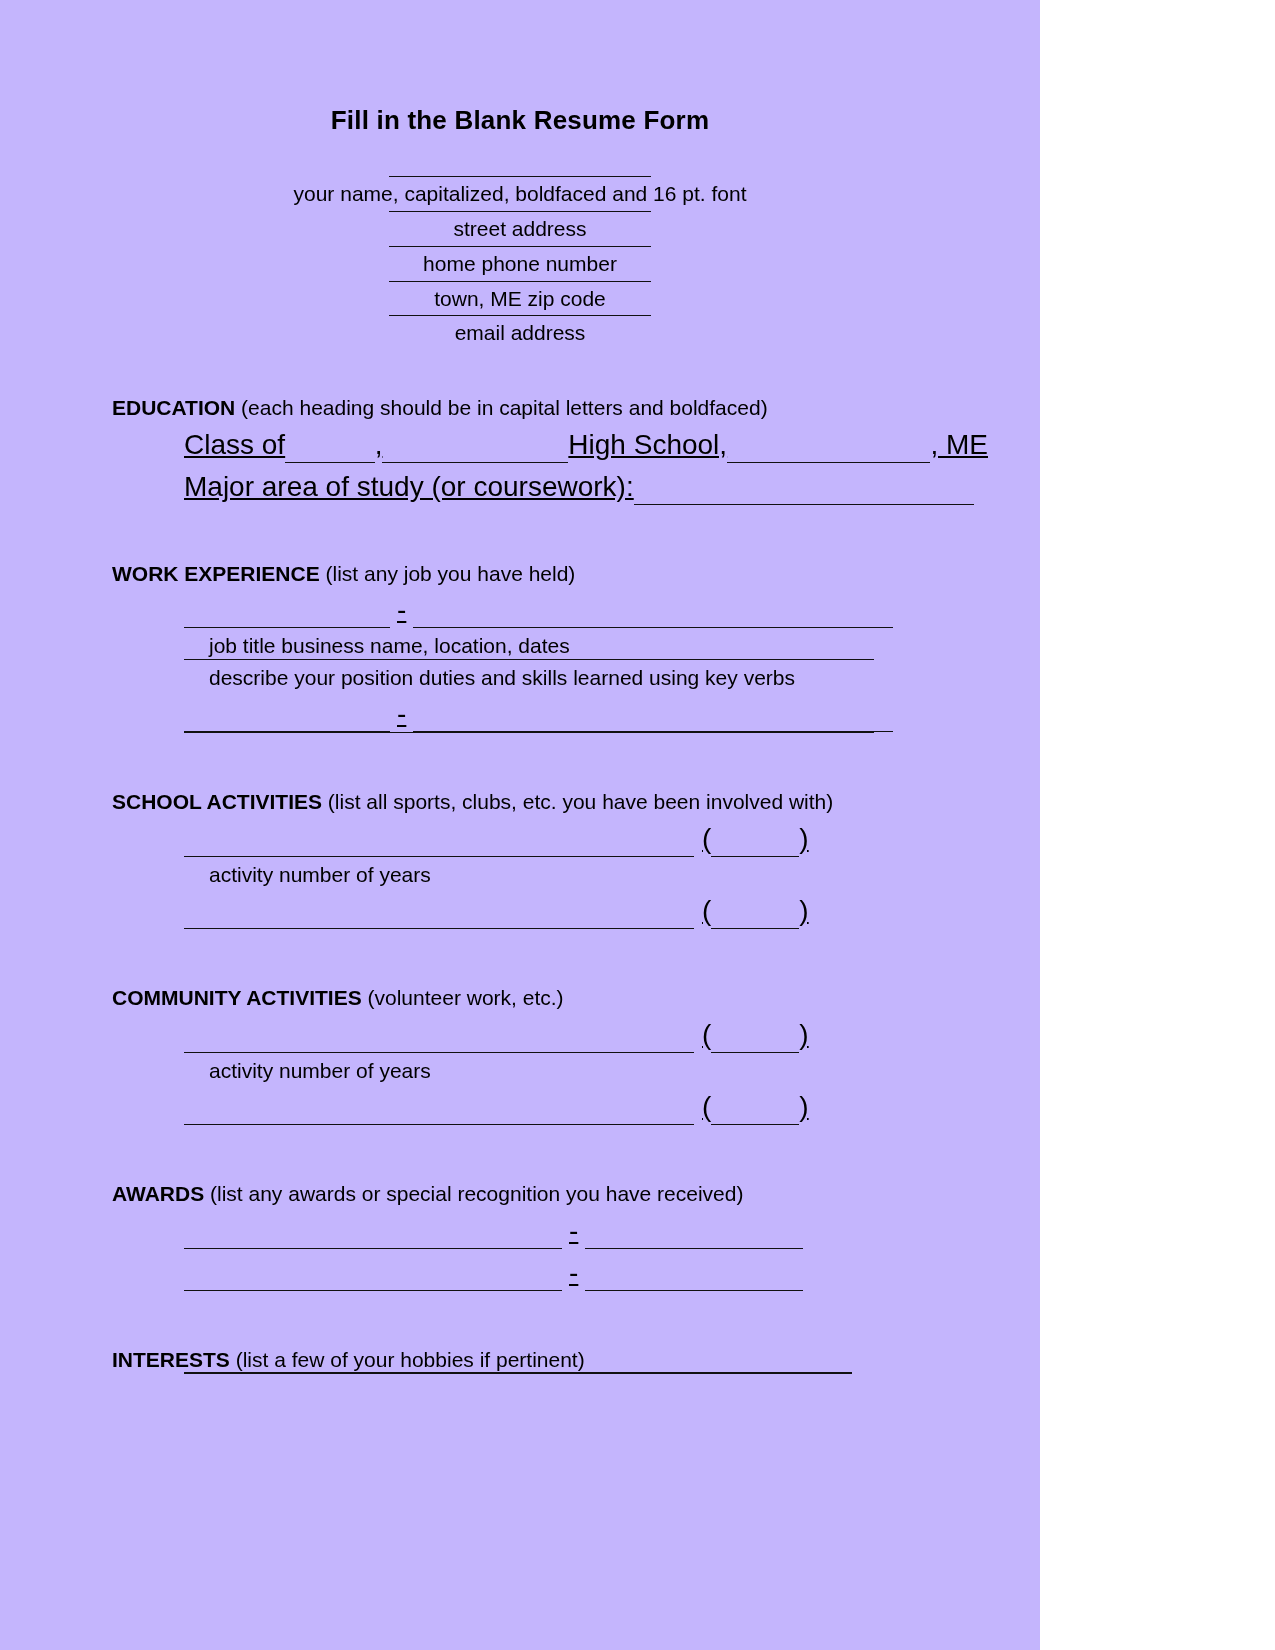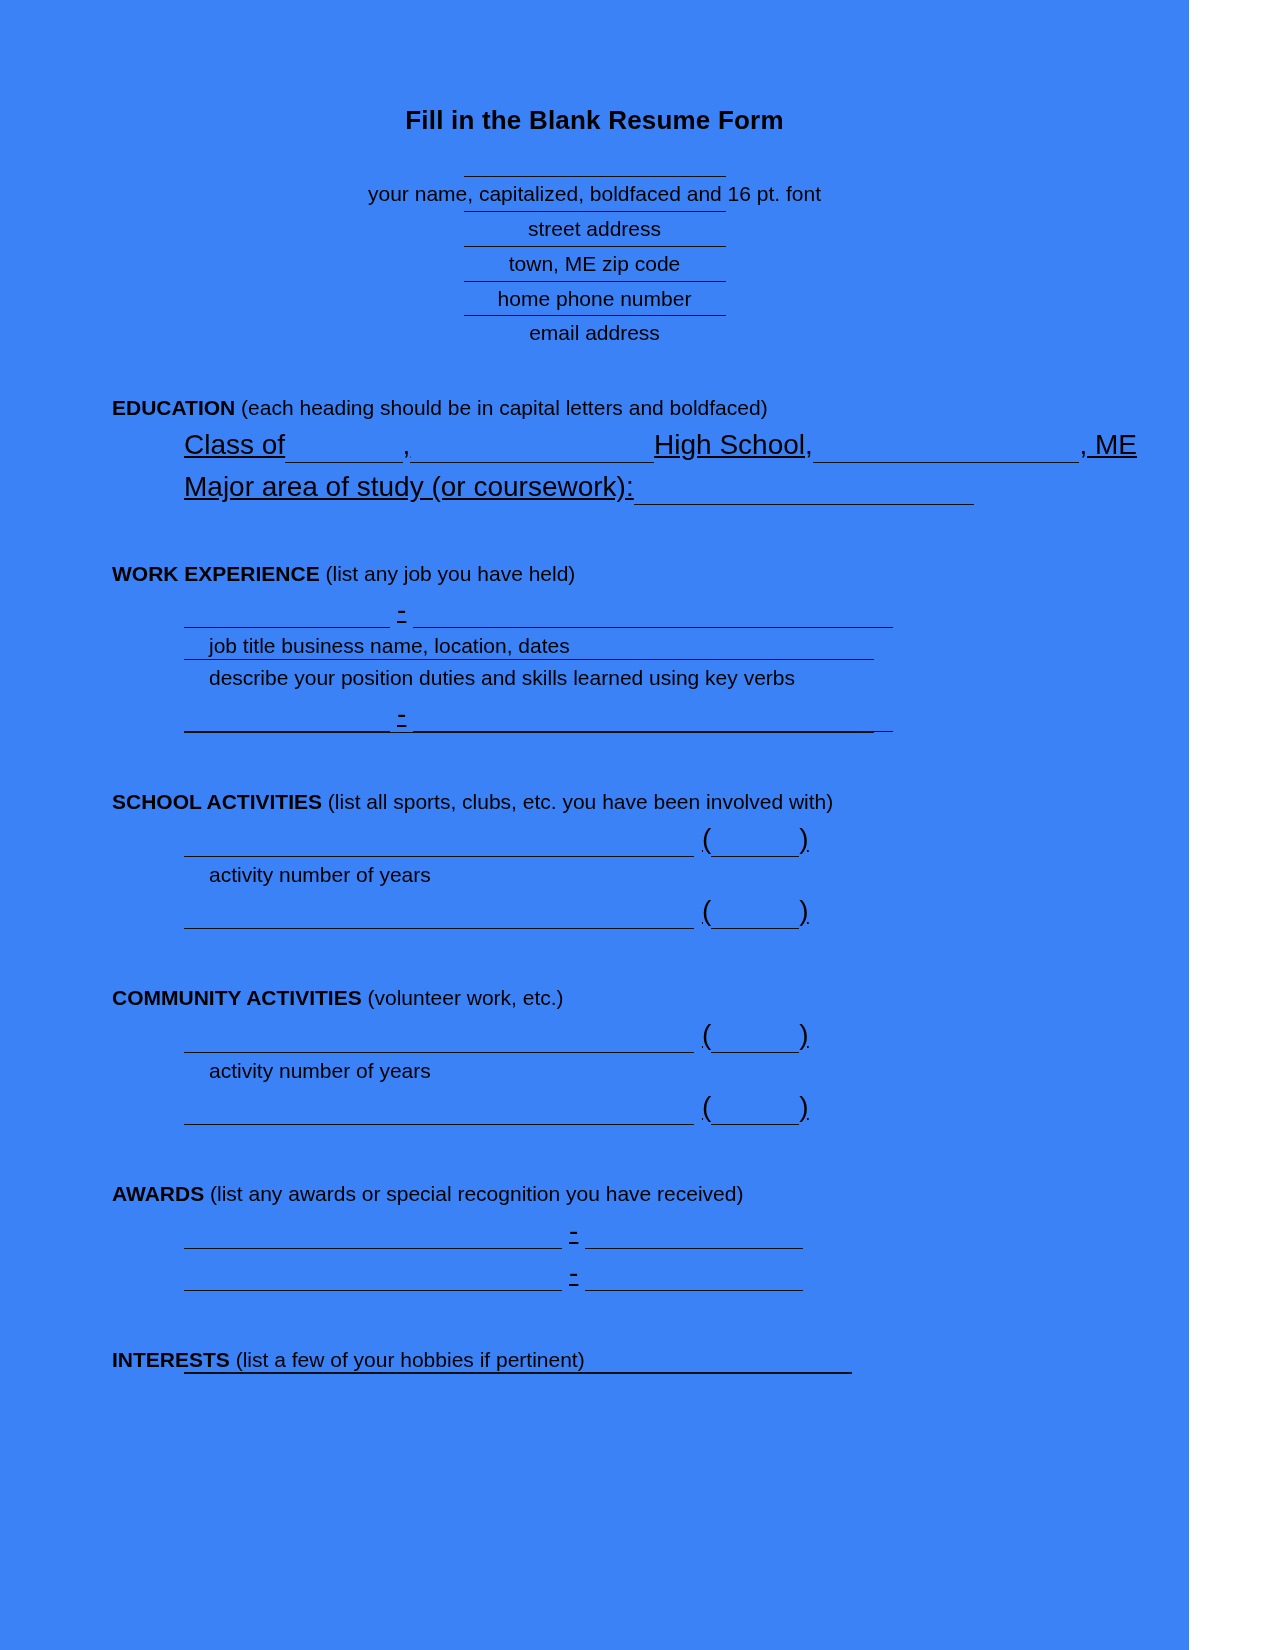--- a/index.html
+++ b/index.html
@@ -11,23 +11,23 @@
     width: 1275px;
     height: 1650px;
     background: #ffffff;
     font-family: "Liberation Sans", sans-serif;
     color: #000000;
     overflow: hidden;
   }
 
   .page {
     position: relative;
-    width: 1189px;
+    width: 1040px;
     height: 1650px;
-    background: #3b82f6;
+    background: #c4b5fd;
     box-sizing: border-box;
   }
 
   
   .doc-title {
     text-align: center;
     font-size: 26px;
     font-weight: bold;
     letter-spacing: 0.2px;
     padding-top: 105px;
@@ -140,26 +140,26 @@
       <div class="contact-label">your name, capitalized, boldfaced and 16 pt. font</div>
     </div>
 
     <div class="contact-row">
       <div class="contact-rule"></div>
       <div class="contact-label">street address</div>
     </div>
 
     <div class="contact-row">
       <div class="contact-rule"></div>
+      <div class="contact-label">home phone number</div>
+    </div>
+
+    <div class="contact-row">
+      <div class="contact-rule"></div>
       <div class="contact-label">town, ME zip code</div>
-    </div>
-
-    <div class="contact-row">
-      <div class="contact-rule"></div>
-      <div class="contact-label">home phone number</div>
     </div>
 
     <div class="contact-row">
       <div class="contact-rule"></div>
       <div class="contact-label">email address</div>
     </div>
 
   </div>
 
   <div class="body-wrap">

